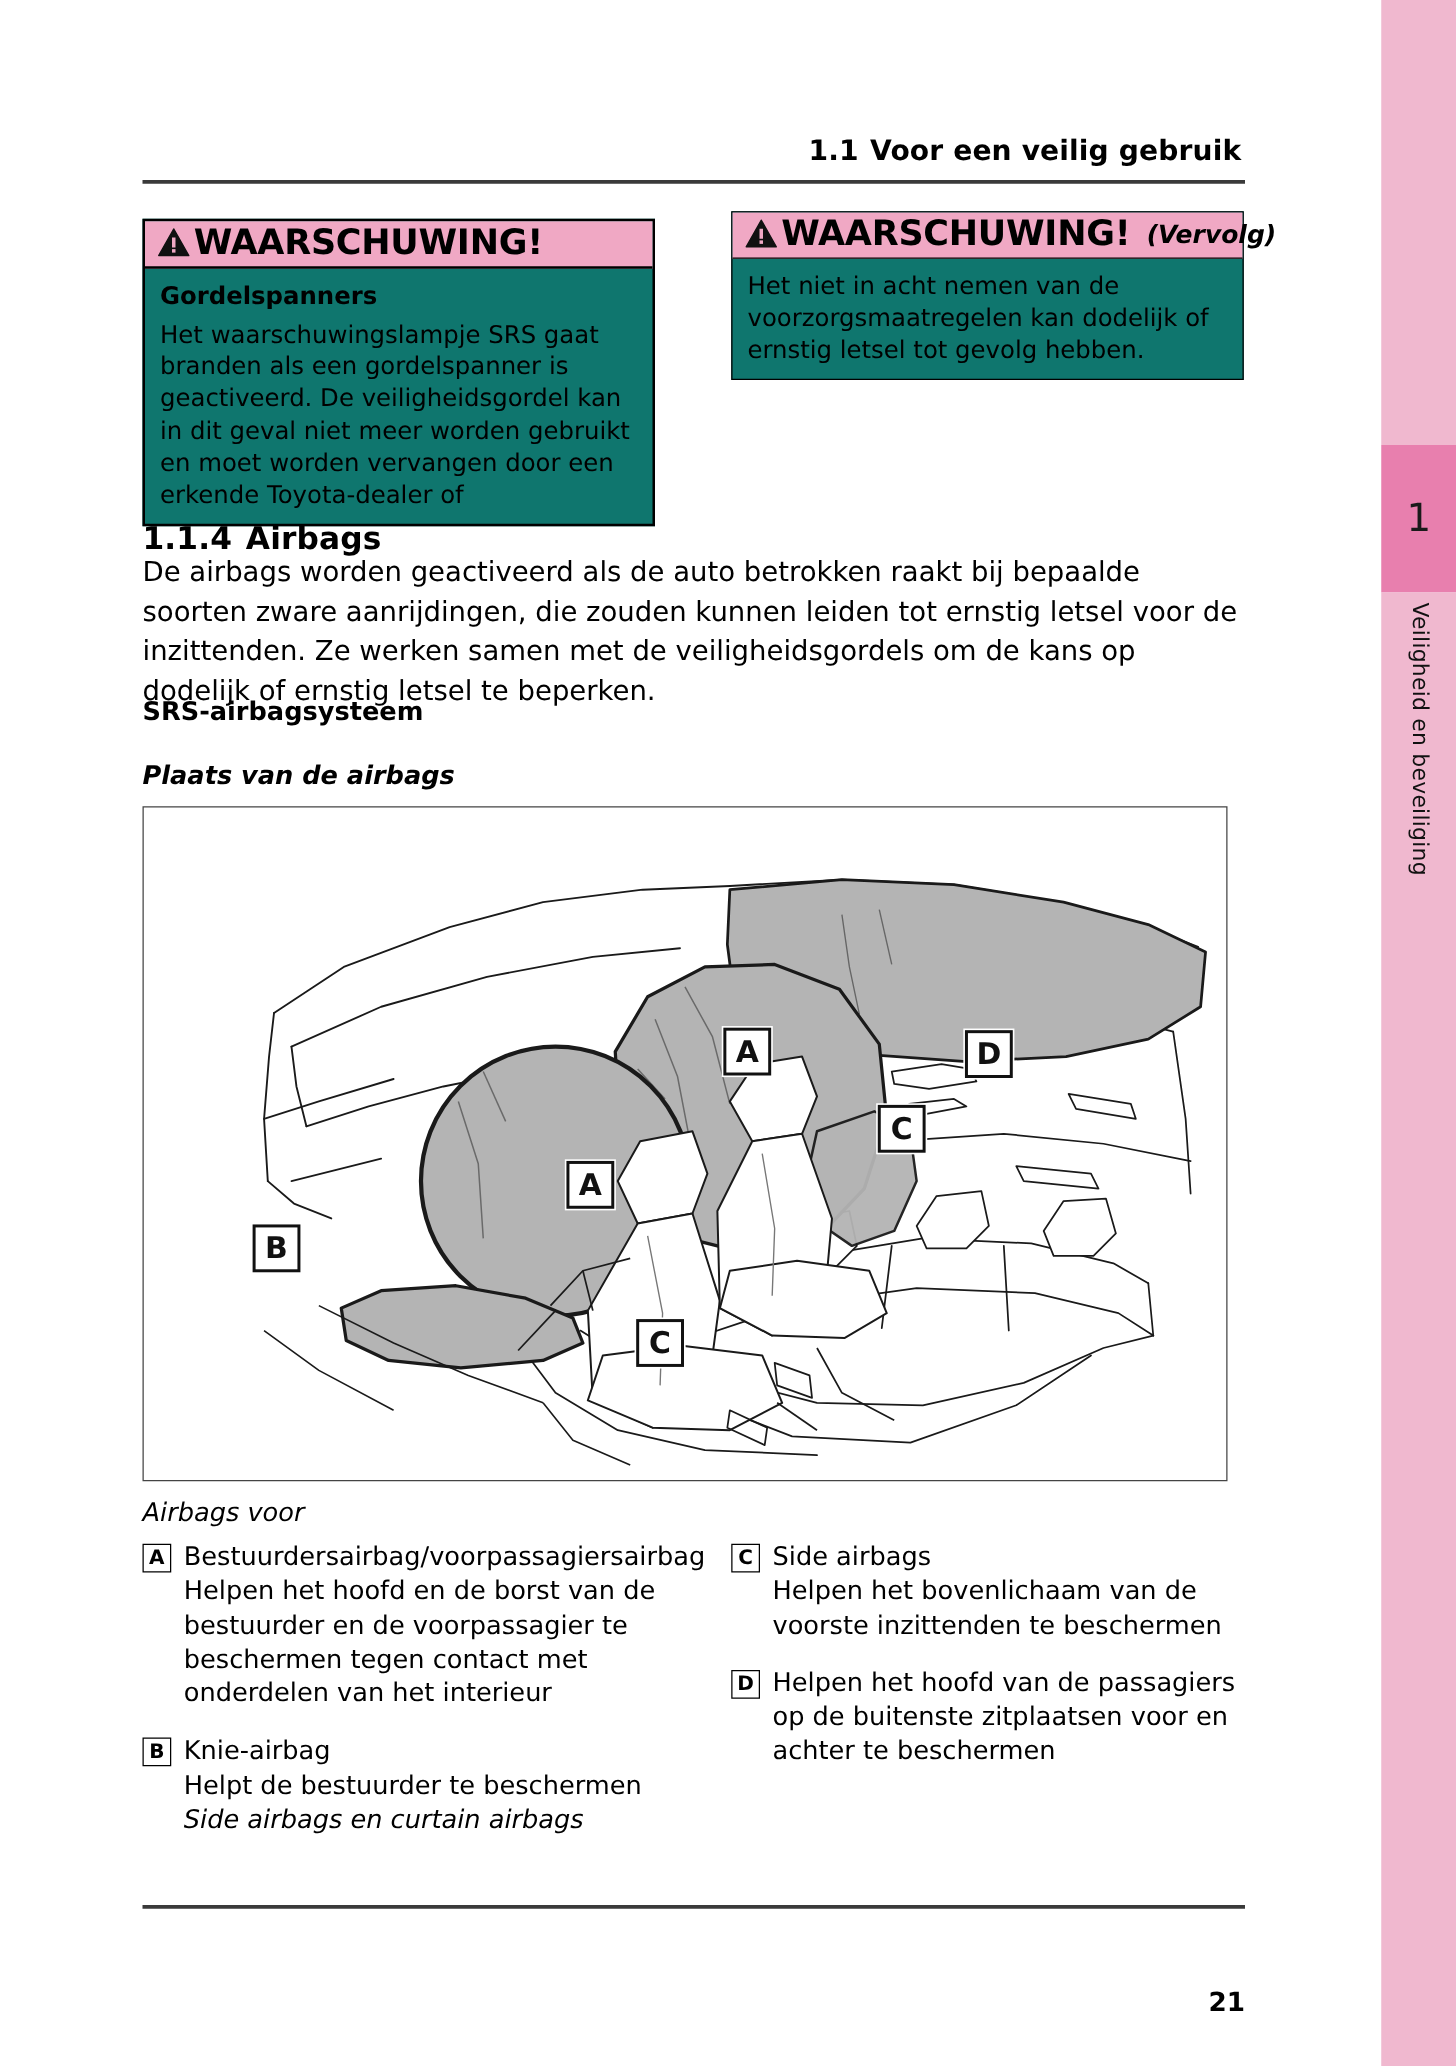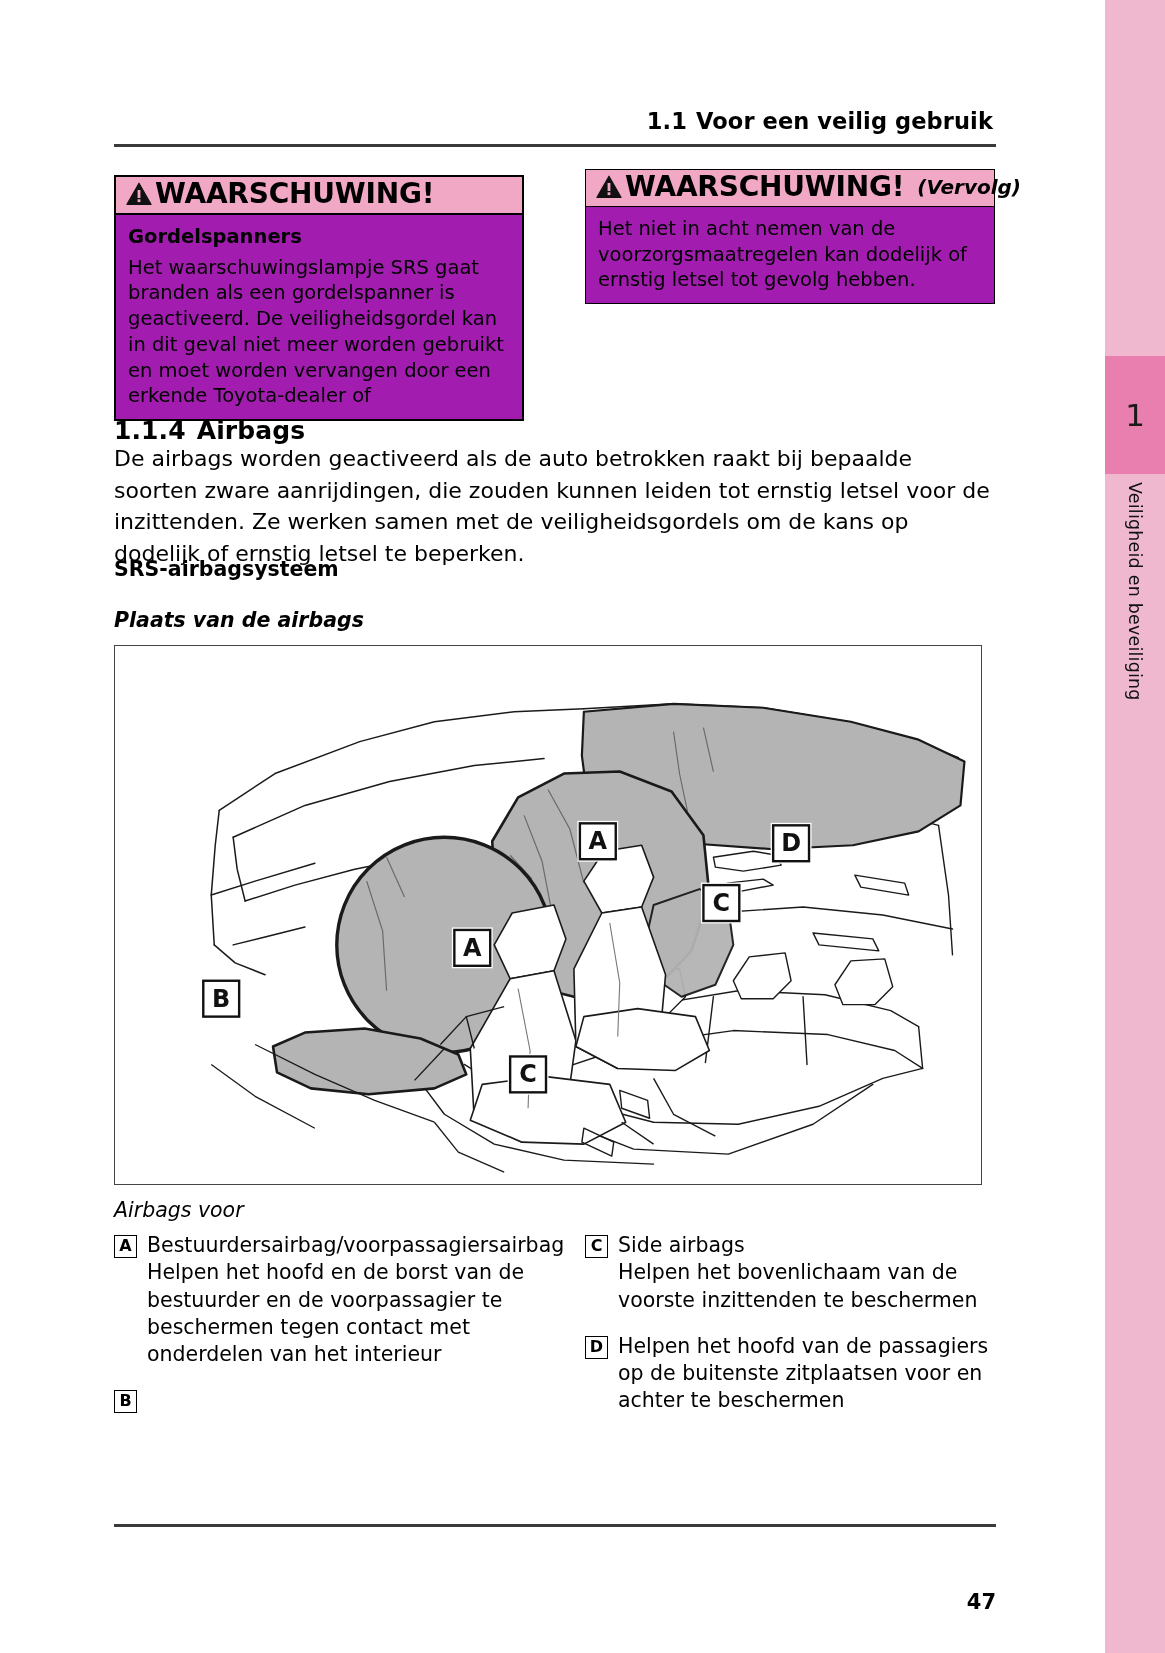--- a/index.html
+++ b/index.html
@@ -98,21 +98,21 @@
     right: 9px;
     top: 124px;
     height: 3px;
     background: #3a3a3a;
   }
 
   
   .warn-box {
     position: absolute;
     box-sizing: border-box;
-    background: #a21caf;
+    background: #0f766e;
   }
   #warn-left {
     left: 114px;
     top: 155px;
     width: 410px;
     border: 2.5px solid #000;
   }
   #warn-right {
     left: 585px;
     top: 149px;
@@ -481,41 +481,46 @@
   <div class="legend-col" id="legend-left">
     <div class="legend-item">
       <div class="tag">A</div>
       <div class="legend-text">
         <div>Bestuurdersairbag/voorpassagiersairbag</div>
         <div>Helpen het hoofd en de borst van de bestuurder en de voorpassagier te beschermen tegen contact met onderdelen van het interieur</div>
       </div>
     </div>
     <div class="legend-item">
       <div class="tag">B</div>
+      <div class="legend-text">
+        <div>Knie-airbag</div>
+        <div>Helpt de bestuurder te beschermen</div>
+        <div class="it">Side airbags en curtain airbags</div>
+      </div>
     </div>
   </div>
 
   <div class="legend-col" id="legend-right">
     <div class="legend-item">
       <div class="tag">C</div>
       <div class="legend-text">
         <div>Side airbags</div>
         <div>Helpen het bovenlichaam van de voorste inzittenden te beschermen</div>
       </div>
     </div>
     <div class="legend-item">
       <div class="tag">D</div>
       <div class="legend-text">
         <div>Helpen het hoofd van de passagiers op de buitenste zitplaatsen voor en achter te beschermen</div>
       </div>
     </div>
   </div>
 
   <div id="bottom-rule"></div>
-  <div id="page-number">47</div>
+  <div id="page-number">21</div>
 </div>
 
 <div id="side-tab">
   <div class="strip-top"></div>
   <div class="strip-num">
     <span>1</span>
   </div>
   <div class="strip-bot"></div>
   <div class="vert-label">
     <span>Veiligheid en beveiliging</span>

